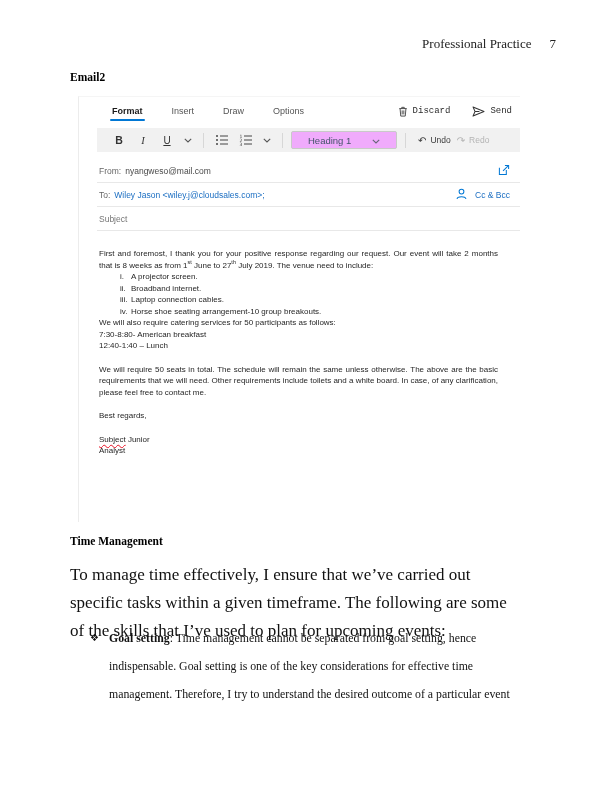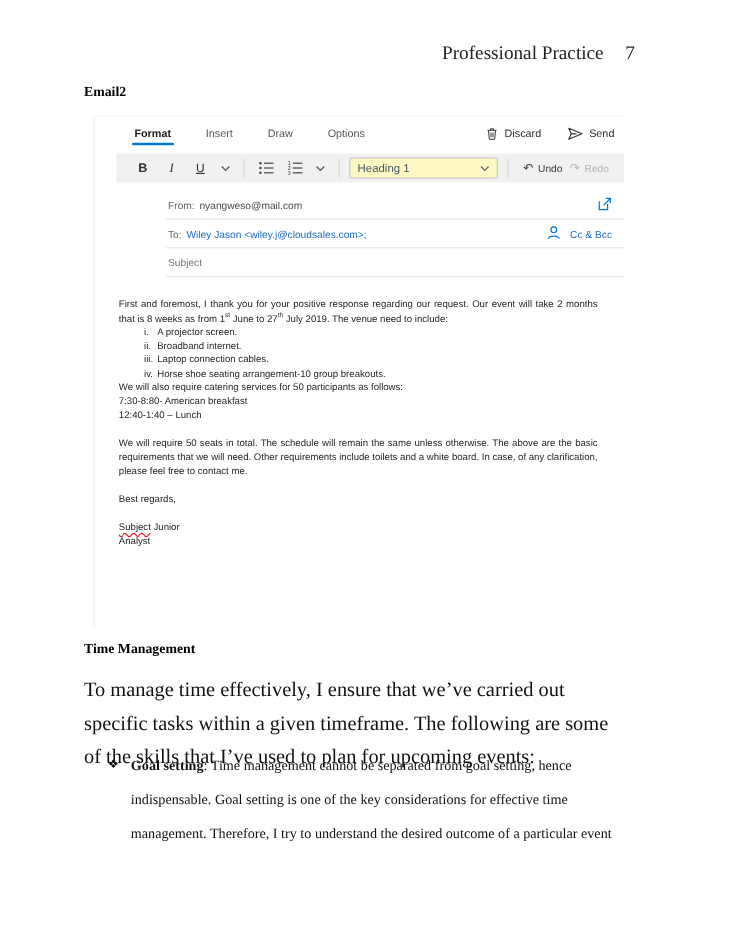--- a/index.html
+++ b/index.html
@@ -9,22 +9,22 @@
     width: 612px; height: 792px;
     margin: 0 auto;
     background: #ffffff;
     font-family: "Liberation Serif", serif;
     color: #1a1a1a;
     overflow: hidden;
   }
 
   
   .page-header {
-    position: absolute; top: 36px; right: 83px;
-    font-size: 16px; color: #222; padding-left: 17px;
+    position: absolute; top: 36px; right: 56px;
+    font-size: 13px; color: #222; padding-left: 17px;
   }
   .page-header .pgnum { margin-left: 18px; }
   .email-heading {
     position: absolute; top: 71px; left: 70px;
     font-size: 11.5px; font-weight: bold; color: #000;
   }
 
   
   .mailapp {
     position: absolute; top: 96px; left: 78px;
@@ -41,59 +41,58 @@
     padding-left: 32px; padding-right: 8px;
     font-size: 9px; color: #555;
   }
   .tab { position: relative; margin-right: 27px; padding: 6px 1px; cursor: default; }
   .tab.active { color: #1a1a1a; font-weight: bold; }
   .tab.active .tab-underline {
     position: absolute; left: -1px; right: -1px; bottom: 1px;
     height: 2.5px; background: #0077d4; border-radius: 1px;
   }
   .tab-actions { margin-left: auto; display: flex; align-items: center; gap: 22px; color: #2b2b2b; }
-  .tab-action { display: flex; align-items: center; gap: 5px; }
+  .tab-action { display: flex; align-items: center; gap: 5px; font-family: Liberation Mono, monospace; }
   .tab-action svg { display: block; }
 
   .toolbar {
     position: absolute; top: 31px; left: 18px; right: 0; height: 24px;
     background: #f1f1f1;
     display: flex; align-items: center;
     padding: 0 8px 0 10px;
     gap: 0;
   }
   .tbtn {
     background: none; border: none; font: inherit; color: #333;
     width: 24px; text-align: center; cursor: default;
   }
   .tbtn.b { font-weight: bold; font-size: 10.5px; }
   .tbtn.i { font-style: italic; font-family: "Liberation Serif", serif; font-size: 10.5px; }
   .tbtn.u { text-decoration: underline; font-size: 10px; }
   .chev { width: 18px; display: flex; justify-content: center; align-items: center; }
   .sep { width: 1px; height: 15px; background: #d7d7d7; margin: 0 6px; }
   .list-btn { background: none; border: none; width: 24px; display: flex; justify-content: center; cursor: default; }
   .style-dd {
-    width: 124px; height: 18px; background: #fef9c3;
+    width: 106px; height: 18px; background: #f0abfc;
     border: 1px solid #c9c9c9; border-radius: 2px;
     display: flex; align-items: center; justify-content: space-between;
-    padding: 0 6px; margin: 0 2px;
+    padding: 0 16px; margin: 0 2px;
     font-size: 9.5px; color: #44546a;
   }
   .undo-redo { display: flex; align-items: center; gap: 4px; background: none; border: none; font: inherit; font-size: 8.5px; color: #3c3c3c; margin-left: 6px; cursor: default; }
   .undo-redo .arrow { font-family: "DejaVu Sans", sans-serif; font-size: 10px; }
   .undo-redo.disabled { color: #b4b4b4; }
   .undo-redo.disabled .arrow { color: #b4b4b4; }
 
   .field-row {
     position: absolute; left: 18px; right: 0; height: 24px;
     display: flex; align-items: center;
     padding: 0 10px 0 2px;
     border-bottom: 1px solid #e8e8e8;
     font-size: 8.5px;
-    margin-left: 41px;
   }
   .row-from { top: 62px; }
   .row-to { top: 86px; }
   .row-subject { top: 110px; }
   .field-label { color: #666; margin-right: 4px; }
   .from-value { color: #4a4a4a; }
   .to-value { color: #1b6ec2; }
   .row-right { margin-left: auto; display: flex; align-items: center; gap: 8px; }
   .ccbcc { color: #1b6ec2; }
   .subject-input {

